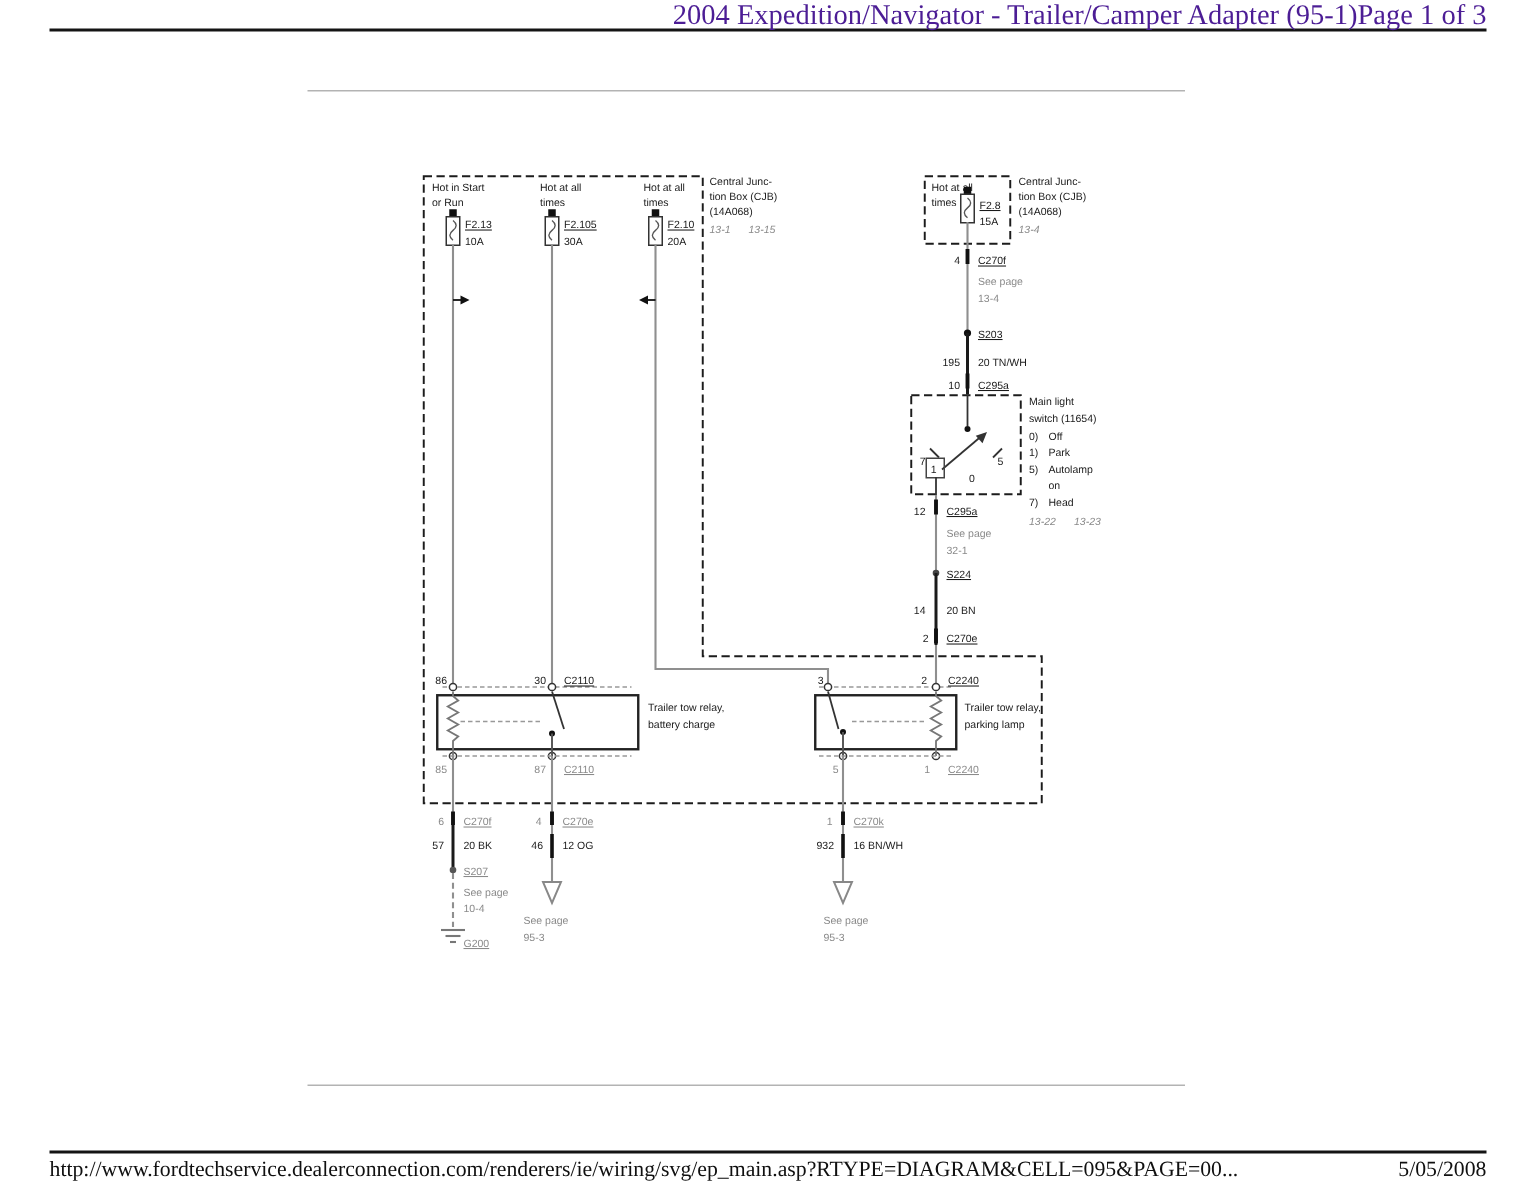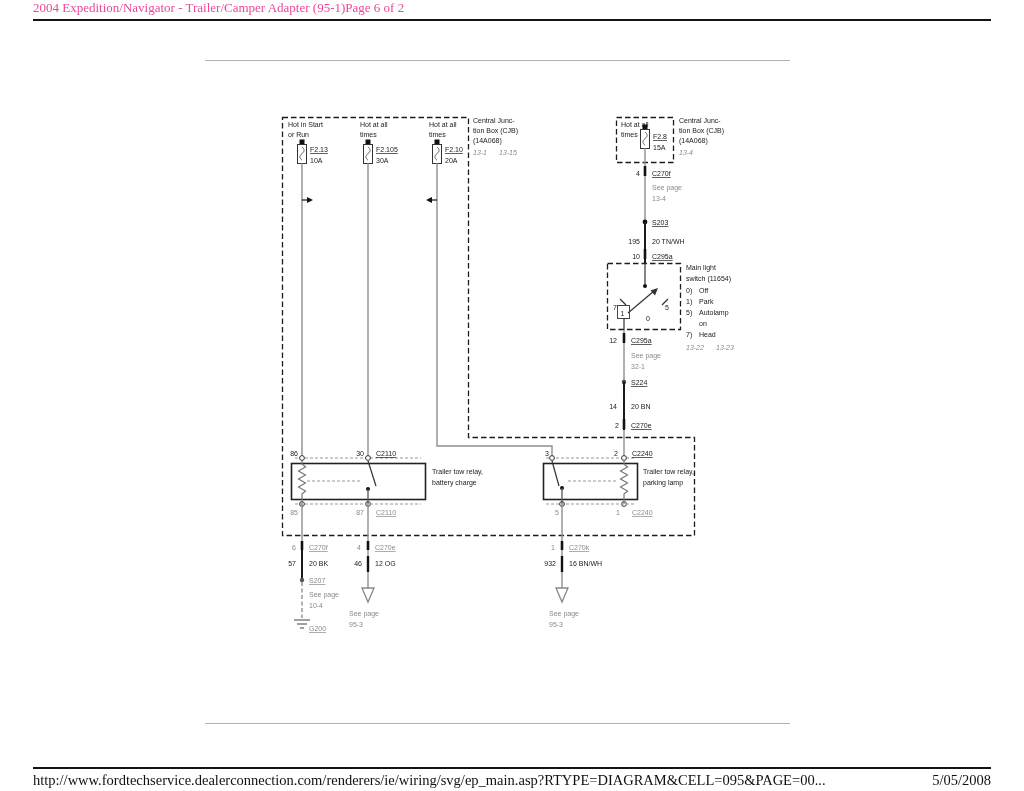--- a/index.html
+++ b/index.html
@@ -1,21 +1,21 @@
 <!DOCTYPE html>
 <html><head>
 <meta charset="utf-8">
 <style>
   html,body{margin:0;padding:0;background:#fff;}
   body{width:1024px;height:791px;position:relative;overflow:hidden;
        font-family:"Liberation Sans",sans-serif;}
   .serif{font-family:"Liberation Serif",serif;}
   #hdr{position:absolute;left:33px;right:33px;top:0;height:19px;
-       border-bottom:2px solid #141414;display:flex;justify-content:flex-start;
-       font-size:13px;color:#ec4899;}
+       border-bottom:2px solid #141414;display:flex;justify-content:flex-end;
+       font-size:19px;color:#4c1d95;}
   #ftr{position:absolute;left:33px;right:33px;top:767px;
        border-top:2px solid #141414;display:flex;justify-content:space-between;
        font-size:14.5px;color:#101010;padding-top:3px;}
   .rule{position:absolute;left:205px;width:585px;height:1px;background:#b3b3b3;}
   svg{position:absolute;left:0;top:0;}
   svg text{font-family:"Liberation Sans",sans-serif;font-size:7px;fill:#1a1a1a;}
   .g{fill:#8a8a8a;}
   .u{text-decoration:underline;}
   .it{font-style:italic;}
   .end{text-anchor:end;}
@@ -29,21 +29,21 @@
   .inner{stroke:#333;stroke-width:1.2;fill:none;}
   .coil{stroke:#777;stroke-width:1.2;fill:none;}
   .wdash{stroke:#8f8f8f;stroke-width:1.4;stroke-dasharray:4 2.5;fill:none;}
   .offarrow{fill:#fff;stroke:#888;stroke-width:1.3;}
 </style>
 </head>
 <body>
 
 <div id="hdr" class="serif">
   <span>2004 Expedition/Navigator - Trailer/Camper Adapter (95-1)</span>
-  <span>Page 6 of 2</span>
+  <span>Page 1 of 3</span>
 </div>
 
 <div class="rule" style="top:60px"></div>
 <div class="rule" style="top:723px"></div>
 
 <svg width="1024" height="791" viewBox="0 0 1024 791">
   <defs>
     <g id="fuse">
       <rect x="-2.5" y="-3.5" width="5" height="5" fill="#111"></rect>
       <rect x="-4.5" y="1.5" width="9" height="19" fill="#fff" stroke="#333" stroke-width="1"></rect>

